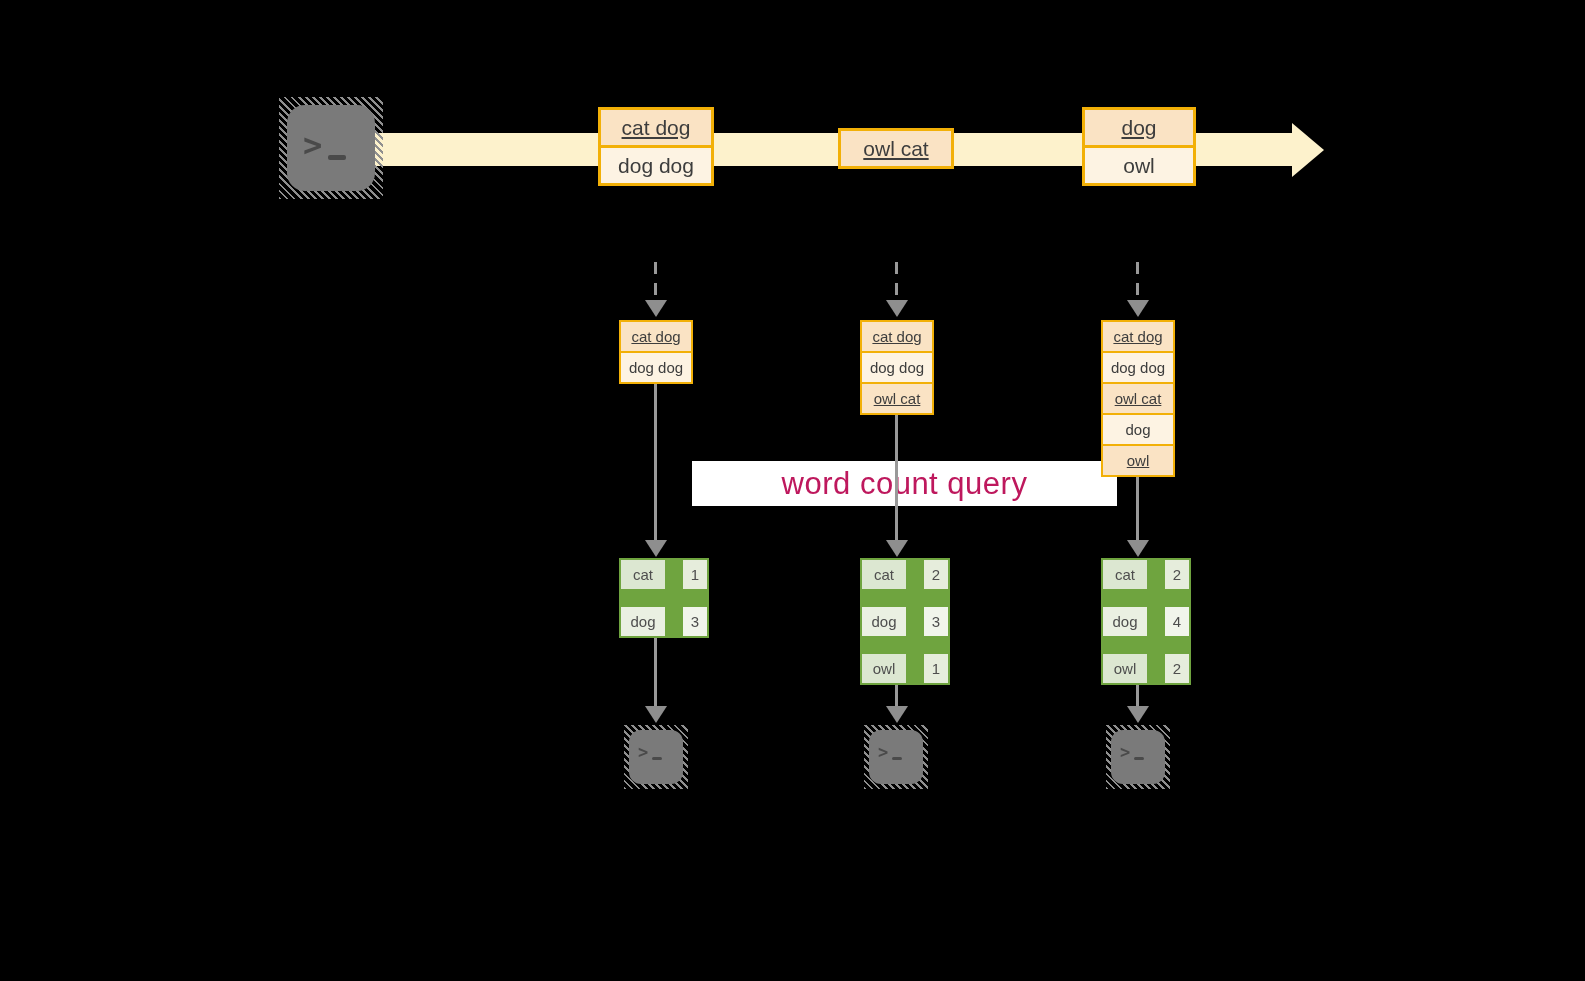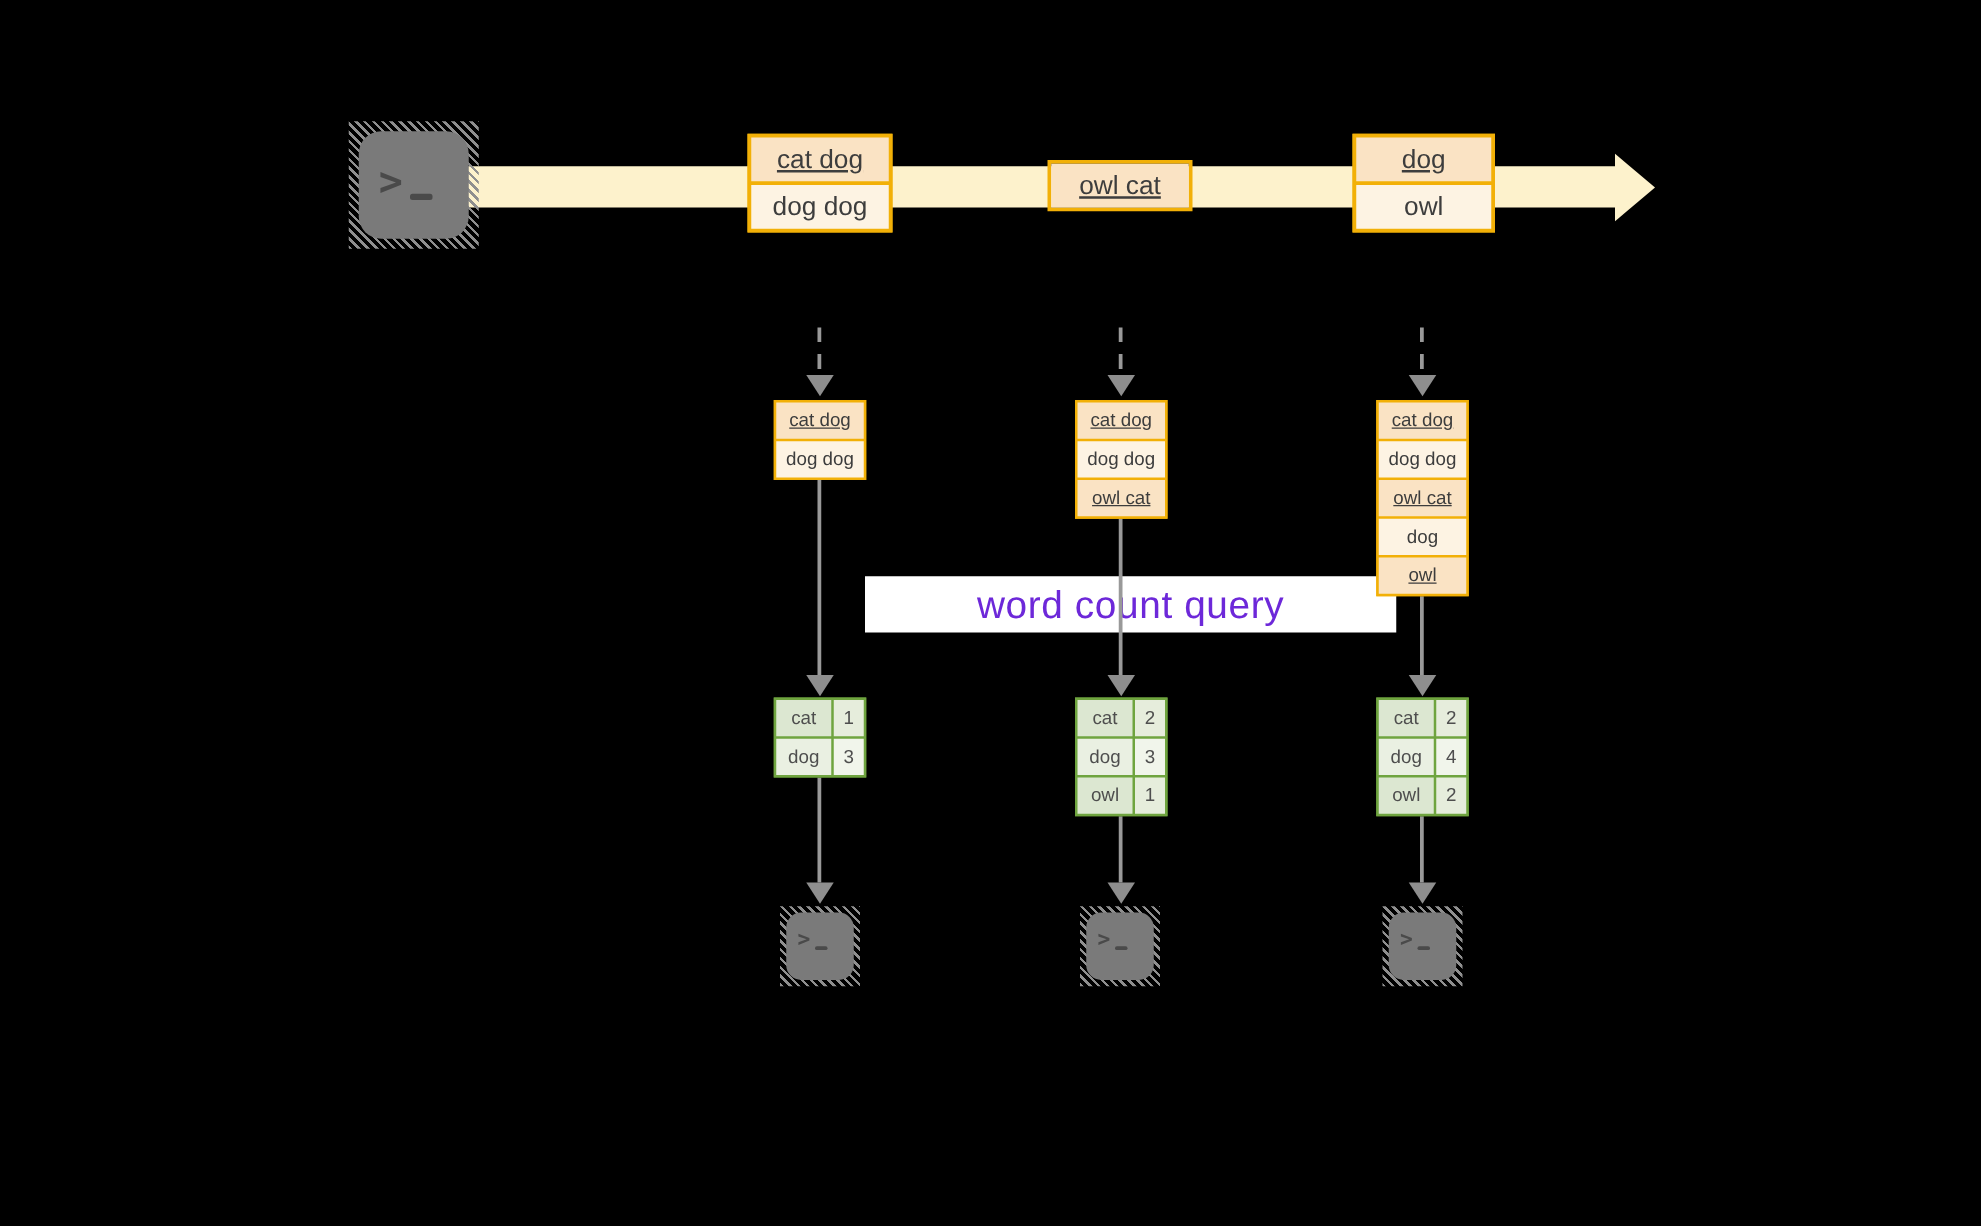--- a/index.html
+++ b/index.html
@@ -51,27 +51,27 @@
     font-size:15px;color:#3d3d3d;
   }
 
   
   .query-band{
     background:#ffffff;z-index:1;
     display:flex;align-items:center;justify-content:center;
   }
   .query-label{
     position:relative;z-index:3;font-size:31px;font-weight:300;
-    color:#6d28d9;letter-spacing:.5px;
+    color:#be185d;letter-spacing:.5px;
   }
 
   
   .count-table{
     border:2px solid var(--green-border);background:var(--green-border);
-    display:grid;grid-template-columns:44px 24px;gap:2px;z-index:3;
+    display:grid;grid-template-columns:44px 24px;gap:18px;z-index:3;
   }
   .cell{
     height:29px;display:flex;align-items:center;justify-content:center;
     font-size:15px;color:#4e4e4e;
   }
   .g-a{background:var(--green-fill-dark);}
   .g-b{background:var(--green-fill-light);}
   .g-an{background:#e6eddc;}
   .g-bn{background:#f1f5eb;}
 

